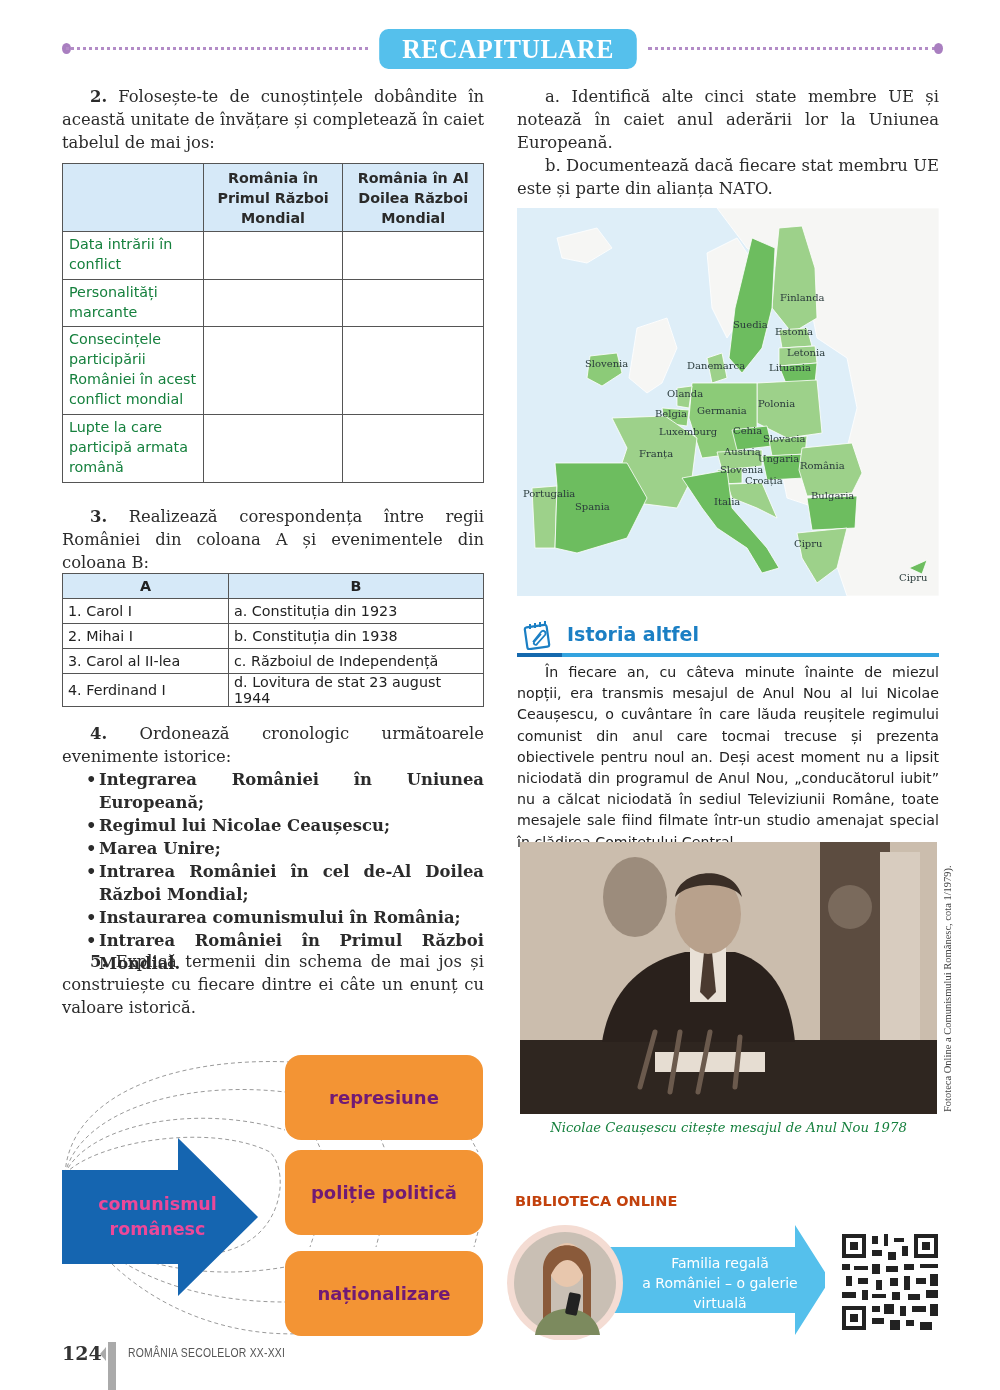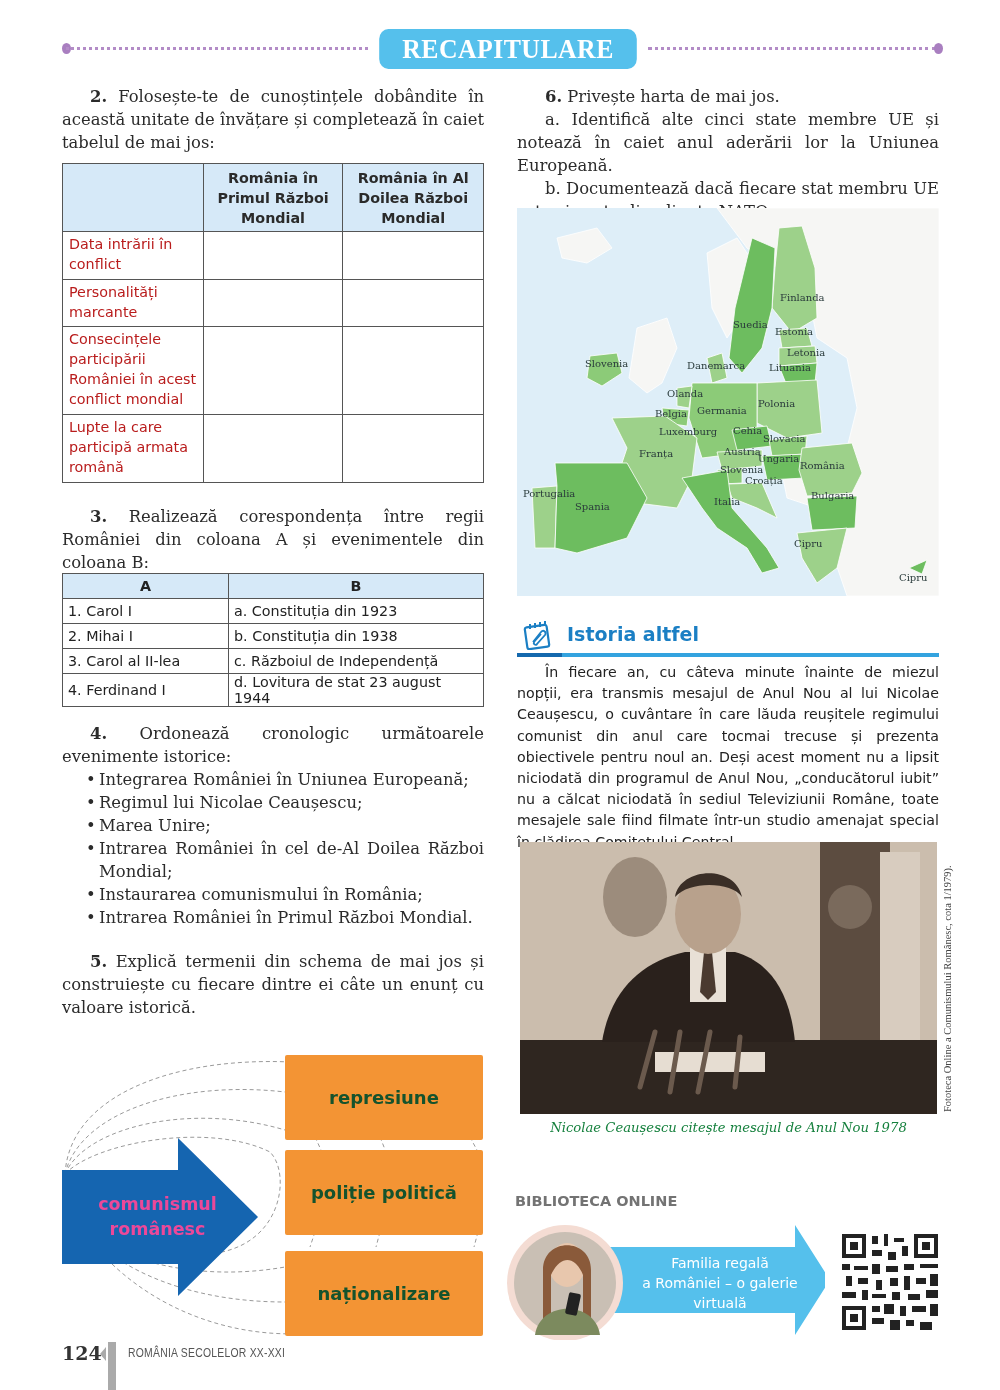--- a/index.html
+++ b/index.html
@@ -19,36 +19,36 @@
 
   .para { position: absolute; font-family: "DejaVu Serif", serif; font-size: 16.4px; line-height: 23px; text-align: justify; color: #2b2b2b; }
   .para .num { font-weight: bold; }
   .indent { text-indent: 28px; }
 
   
   table { border-collapse: collapse; font-family: "DejaVu Sans", sans-serif; }
   .t1 { position: absolute; left: 62px; top: 163px; width: 422px; }
   .t1 td, .t1 th { border: 1.3px solid #555; font-size: 14.3px; line-height: 20px; vertical-align: top; }
   .t1 th { background: #d6e9f8; font-weight: bold; text-align: center; vertical-align: middle; height: 68px; }
-  .t1 td { padding: 2px 6px; color: #b91c1c; }
+  .t1 td { padding: 2px 6px; color: #15803d; }
   .t1 col.c1 { width: 141px; } .t1 col.c2 { width: 140px; } .t1 col.c3 { width: 141px; }
 
   
   .t2 { position: absolute; left: 62px; top: 573px; width: 422px; }
   .t2 td, .t2 th { border: 1.3px solid #555; font-size: 14.3px; height: 25px; padding: 0 5px; color: #222; }
   .t2 th { background: #d6e9f8; font-weight: bold; text-align: center; }
   .t2 col.a { width: 166px; }
 
-  ul.bul { list-style: none; }
+  ul.bul { list-style: none; font-weight: bold; }
   ul.bul li { padding-left: 21px; position: relative; text-align: justify; }
   ul.bul li::before { content: "•"; position: absolute; left: 8px; top: 0; }
 
   
   .diagram { position: absolute; left: 60px; top: 1052px; width: 430px; height: 290px; }
-  .obox { position: absolute; left: 225px; width: 198px; height: 85px; background: #f39434; border-radius: 2px; color: #14532d;
+  .obox { position: absolute; left: 225px; width: 198px; height: 85px; background: #f39434; border-radius: 16px; color: #701a75;
     font-family: "DejaVu Sans", sans-serif; font-weight: bold; font-size: 18px; display: flex; align-items: center; justify-content: center; }
   .arrow-text { position: absolute; left: 5px; top: 140px; width: 185px; text-align: center; color: #ec4899; font-family: "DejaVu Sans", sans-serif;
     font-weight: bold; font-size: 17.5px; line-height: 25px; }
 
   
   .pg-num { position: absolute; left: 62px; top: 1342px; font-family: "DejaVu Serif", serif; font-weight: bold; font-size: 19px; color: #333; }
   .pg-tri { position: absolute; left: 100px; top: 1347px; width: 0; height: 0; border-top: 7px solid transparent; border-bottom: 7px solid transparent; border-right: 6px solid #aaa; }
   .pg-bar { position: absolute; left: 108px; top: 1342px; width: 8px; height: 48px; background: #aaa; }
   .pg-title { position: absolute; left: 128px; top: 1345px; font-family: "Liberation Sans", sans-serif; font-size: 13px; color: #555; transform: scaleX(0.8); transform-origin: left; letter-spacing: 0.3px; }
 
@@ -60,21 +60,21 @@
   .ia-title { position: absolute; left: 567px; top: 623px; font-family: "DejaVu Sans", sans-serif; font-weight: bold; font-size: 19px; color: #1b7fc4; }
   .ia-line { position: absolute; left: 517px; top: 653px; width: 422px; height: 4px; background: #33a3df; }
   .ia-line-dark { position: absolute; left: 517px; top: 653px; width: 45px; height: 4px; background: #1468ad; }
   .ia-text { position: absolute; left: 517px; top: 662px; width: 422px; font-family: "DejaVu Sans", sans-serif; font-size: 14.2px; line-height: 21.2px; text-align: justify; color: #222; }
 
   .photo { position: absolute; left: 520px; top: 842px; width: 417px; height: 272px; background: linear-gradient(180deg,#cdbfb0 0%,#b8a898 55%,#4a3c32 80%,#2d241e 100%); overflow: hidden; }
   .photo-credit { position: absolute; left: 942px; top: 842px; width: 16px; height: 270px; }
   .photo-credit span { position: absolute; left: 0; top: 270px; width: 270px; transform: rotate(-90deg); transform-origin: top left; font-family: "Liberation Serif", serif; font-size: 10.5px; color: #444; white-space: nowrap; }
   .photo-caption { position: absolute; left: 520px; top: 1120px; width: 417px; text-align: center; font-family: "DejaVu Serif", serif; font-style: italic; font-size: 13.2px; color: #15803d; }
 
-  .bib-title { position: absolute; left: 515px; top: 1193px; font-family: "DejaVu Sans", sans-serif; font-weight: bold; font-size: 14.5px; color: #737373; }
+  .bib-title { position: absolute; left: 515px; top: 1193px; font-family: "DejaVu Sans", sans-serif; font-weight: bold; font-size: 14.5px; color: #c2410c; }
   .bib-arrow-text { position: absolute; left: 630px; top: 1253px; width: 180px; text-align: center; color: #fff; font-family: "DejaVu Sans", sans-serif; font-size: 14px; line-height: 20px; }
 </style>
 </head>
 <body>
 
 <div class="hdr-dot left"></div>
 <div class="hdr-line left"></div>
 <div class="hdr-title">RECAPITULARE</div>
 <div class="hdr-line right"></div>
 <div class="hdr-dot right"></div>
@@ -204,24 +204,20 @@
   <div class="obox" style="top:98px;">poliție politică</div>
   <div class="obox" style="top:192px;margin-top:7px;">naționalizare</div>
 </div>
 
 <div class="pg-num">124</div>
 <div class="pg-tri"></div>
 <div class="pg-bar"></div>
 <div class="pg-title">ROMÂNIA SECOLELOR XX-XXI</div>
 
 <div class="para" style="left:517px; top:85px; width:422px;">
-  <p class="indent">
-    <span class="num">6.</span>
-    <span>Privește harta de mai jos.</span>
-  </p>
   <p class="indent">a. Identifică alte cinci state membre UE și notează în caiet anul aderării lor la Uniunea Europeană.</p>
   <p class="indent">b. Documentează dacă fiecare stat membru UE este și parte din alianța NATO.</p>
 </div>
 
 <div class="map">
   <svg width="422" height="388" style="position:absolute;left:0;top:0;">
     <g stroke="#ffffff" stroke-width="0.8">
 
       <path d="M200,0 L422,0 L422,388 L330,388 L300,300 L270,290 L260,240 L330,240 L340,200 L330,150 L300,130 L290,80 L260,60 L230,40 Z" fill="#f6f6f4"></path>
       <path d="M120,120 L150,110 L160,140 L145,175 L130,185 L112,170 Z" fill="#f6f6f4"></path>

